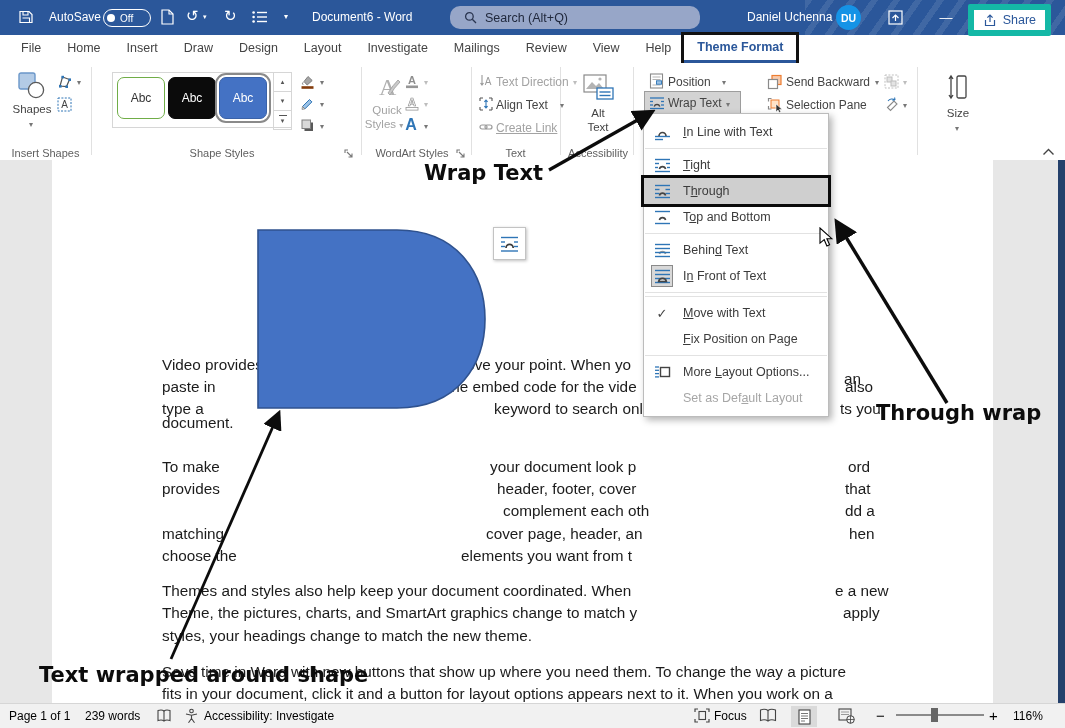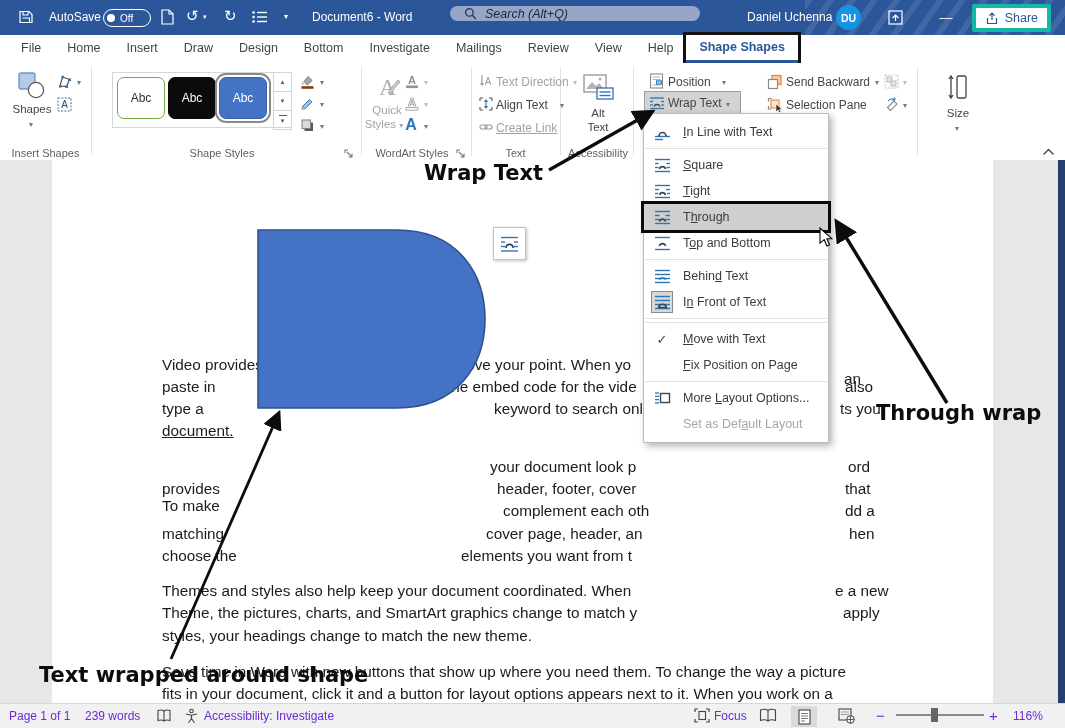--- a/index.html
+++ b/index.html
@@ -11,32 +11,32 @@
 
   
   #titlebar{position:absolute;left:0;top:0;width:1065px;height:35px;background:#2b579a;color:#fff;}
   #tb-pattern{position:absolute;right:0;top:0;width:260px;height:35px;opacity:.10;
      background:repeating-linear-gradient(125deg,#fff 0 6px,transparent 6px 18px);}
   .tb-text{position:absolute;font-size:12px;color:#fff;white-space:nowrap;}
   #autosave-pill{position:absolute;left:103px;top:9px;width:46px;height:16px;border:1.6px solid #fff;
      border-radius:9px;display:flex;align-items:center;}
   #autosave-pill .dot{width:8px;height:8px;border-radius:50%;background:#fff;margin-left:3px;}
   #autosave-pill .st{font-size:10px;margin-left:5px;color:#fff;}
-  #searchbox{position:absolute;left:450px;top:6px;width:250px;height:15px;background:#97a6c8;
-     border-radius:10px;display:flex;align-items:center;color:#21293d;font-size:12.5px;font-style:italic;}
+  #searchbox{position:absolute;left:450px;top:6px;width:250px;height:23px;background:#97a6c8;
+     border-radius:10px;display:flex;align-items:center;color:#21293d;font-size:12.5px;}
   #avatar{position:absolute;left:836px;top:5px;width:25px;height:25px;border-radius:50%;
      background:#1593e6;color:#fff;font-size:10.5px;font-weight:bold;display:flex;align-items:center;justify-content:center;}
   .winbtn{position:absolute;top:0;width:42px;height:35px;color:#fff;display:flex;align-items:center;justify-content:center;font-size:13px;}
 
   
   #tabrow{position:absolute;left:0;top:35px;width:1065px;height:28px;background:#fff;display:flex;align-items:stretch;padding-left:8px;}
   .tab{padding:0 13px;line-height:27px;font-size:12.5px;color:#444;white-space:nowrap;}
   .tab.active{color:#2b579a;font-weight:bold;border-bottom:3px solid #2b579a;line-height:24px;
      outline:3px solid #111;}
-  #share-btn{position:absolute;right:14px;top:4px;height:20px;border:4px solid #14b8a6;border-radius:2px;
+  #share-btn{position:absolute;right:14px;top:4px;height:20px;border:6px solid #14b8a6;border-radius:2px;
      display:flex;align-items:center;padding:0 9px;font-size:12.5px;color:#2b579a;background:#fff;}
 
   
   #ribbon{position:absolute;left:0;top:63px;width:1065px;height:97px;background:#fff;border-bottom:1px solid #d4d4d4;}
   .gsep{position:absolute;top:4px;width:1px;height:88px;background:#e1e1e1;}
   .glabel{position:absolute;top:84px;font-size:11px;color:#5f5f5f;text-align:center;white-space:nowrap;}
   .rtxt{font-size:12px;color:#444;white-space:nowrap;position:absolute;}
   .rtxt.dis{color:#a3a3a3;}
   .chev{font-size:8px;color:#777;position:absolute;}
   .chev.dis{color:#bdbdbd;}
@@ -63,21 +63,21 @@
   .menu-item.hl{background:#cfcfcf;outline:3px solid #0a0a0a;}
   .menu-item.dis{color:#a6a6a6;}
   .menu-sep{height:1px;background:#e2e2e2;margin:3px 1px;}
   .mi-check{font-size:13px;color:#444;}
 
   
   .ann{position:absolute;font-family:"DejaVu Sans",sans-serif;font-weight:bold;color:#0c0c0c;white-space:nowrap;}
 
   
   #statusbar{position:absolute;left:0;top:703px;width:1065px;height:25px;background:#f1f1f1;border-top:1px solid #d6d6d6;
-     font-size:12px;color:#6d28d9;}
+     font-size:12px;color:#000000;}
   .sb-text{position:absolute;top:5px;white-space:nowrap;}
   #sb-printlayout{position:absolute;left:791px;top:2px;width:26px;height:21px;background:#dadada;display:flex;align-items:center;justify-content:center;}
   .sb-ico{position:absolute;top:4px;}
   #zoom-track{position:absolute;left:896px;top:714px;width:88px;height:2px;background:#8a8a8a;}
   #zoom-thumb{position:absolute;left:931px;top:708px;width:7px;height:14px;background:#666;}
 </style>
 </head>
 <body>
 
 <div id="app">
@@ -142,27 +142,27 @@
     <div class="winbtn" style="left:972px;">□</div>
     <div class="winbtn" style="left:1019px;font-size:16px;">×</div>
   </div>
 
   <div id="tabrow">
       <div class="tab">File</div>
       <div class="tab">Home</div>
       <div class="tab">Insert</div>
       <div class="tab">Draw</div>
       <div class="tab">Design</div>
-      <div class="tab">Bottom</div>
+      <div class="tab">Layout</div>
       <div class="tab">Investigate</div>
       <div class="tab">Mailings</div>
       <div class="tab">Review</div>
       <div class="tab">View</div>
       <div class="tab">Help</div>
-      <div class="tab active">Shape Shapes</div>
+      <div class="tab active">Theme Format</div>
     </div>
   <div id="share-btn">
     <span style="margin-right:6px;">
       <svg width="14" height="13" viewBox="0 0 14 13">
           <path d="M2.5 6v5.5h9V6" fill="none" stroke="#2b579a" stroke-width="1.2"></path>
           <path d="M7 8V1.4M4.4 3.6 7 1l2.6 2.6" fill="none" stroke="#2b579a" stroke-width="1.2"></path>
         </svg>
     </span>
     <span>Share</span>
   </div>
@@ -407,22 +407,22 @@
     <div id="page"></div>
     <div id="doc-text">
         <div class="docline" style="left: 162px; top: 194px;">Video provides a powerful way to help you prove your point. When yo</div>
         <div class="docline" style="left: 828px; top: 208px; padding-left: 16px;">an</div>
         <div class="docline" style="left: 162px; top: 216px;">paste in</div>
         <div class="docline" style="left: 447px; top: 216px;">the embed code for the vide</div>
         <div class="docline" style="left: 845px; top: 216px;">also</div>
         <div class="docline" style="left: 162px; top: 238px;">type a</div>
         <div class="docline" style="left: 494px; top: 238px;">keyword to search onlin</div>
         <div class="docline" style="left: 840px; top: 238px;">ts your</div>
-        <div class="docline" style="left: 162px; top: 260px; text-decoration: underline;">document.</div>
-        <div class="docline" style="left: 162px; top: 296px; margin-top: 39px;">To make</div>
+        <div class="docline" style="left: 162px; top: 252px;">document.</div>
+        <div class="docline" style="left: 162px; top: 296px;">To make</div>
         <div class="docline" style="left: 490px; top: 296px;">your document look p</div>
         <div class="docline" style="left: 848px; top: 296px;">ord</div>
         <div class="docline" style="left: 162px; top: 318px;">provides</div>
         <div class="docline" style="left: 497px; top: 318px;">header, footer, cover</div>
         <div class="docline" style="left: 845px; top: 318px;">that</div>
         <div class="docline" style="left: 503px; top: 340px;">complement each oth</div>
         <div class="docline" style="left: 845px; top: 340px;">dd a</div>
         <div class="docline" style="left: 162px; top: 363px;">matching</div>
         <div class="docline" style="left: 486px; top: 363px;">cover page, header, an</div>
         <div class="docline" style="left: 849px; top: 363px;">hen</div>
@@ -470,36 +470,20 @@
           </svg>
         </span>
         <span class="mi-lbl"><u>I</u>n Line with Text</span>
       </div>
       <div class="menu-sep"></div>
       <div class="menu-item">
         <span class="mi-ico">
           <svg width="17" height="17" viewBox="0 0 17 17">
             <g stroke="#2e75b6" stroke-width="1.4">
               <line x1="1" y1="2.5" x2="16" y2="2.5"></line>
-              <line x1="1" y1="6.5" x2="4.5" y2="6.5"></line>
-              <line x1="12.5" y1="6.5" x2="16" y2="6.5"></line>
-              <line x1="1" y1="10.5" x2="4.5" y2="10.5"></line>
-              <line x1="12.5" y1="10.5" x2="16" y2="10.5"></line>
-              <line x1="1" y1="14.5" x2="16" y2="14.5"></line>
-            </g>
-            <path d="M5.4 12 A3.2 3.2 0 0 1 11.6 12" fill="none" stroke="#444" stroke-width="1.6"></path>
-          </svg>
-        </span>
-        <span class="mi-lbl"><u>S</u>quare</span>
-      </div>
-      <div class="menu-item">
-        <span class="mi-ico">
-          <svg width="17" height="17" viewBox="0 0 17 17">
-            <g stroke="#2e75b6" stroke-width="1.4">
-              <line x1="1" y1="2.5" x2="16" y2="2.5"></line>
               <line x1="1" y1="6.5" x2="5" y2="6.5"></line>
               <line x1="12" y1="6.5" x2="16" y2="6.5"></line>
               <line x1="1" y1="10.5" x2="4" y2="10.5"></line>
               <line x1="13" y1="10.5" x2="16" y2="10.5"></line>
               <line x1="1" y1="14.5" x2="16" y2="14.5"></line>
             </g>
             <path d="M5.4 12 A3.2 3.2 0 0 1 11.6 12" fill="none" stroke="#444" stroke-width="1.6"></path>
           </svg>
         </span>
         <span class="mi-lbl"><u>T</u>ight</span>

